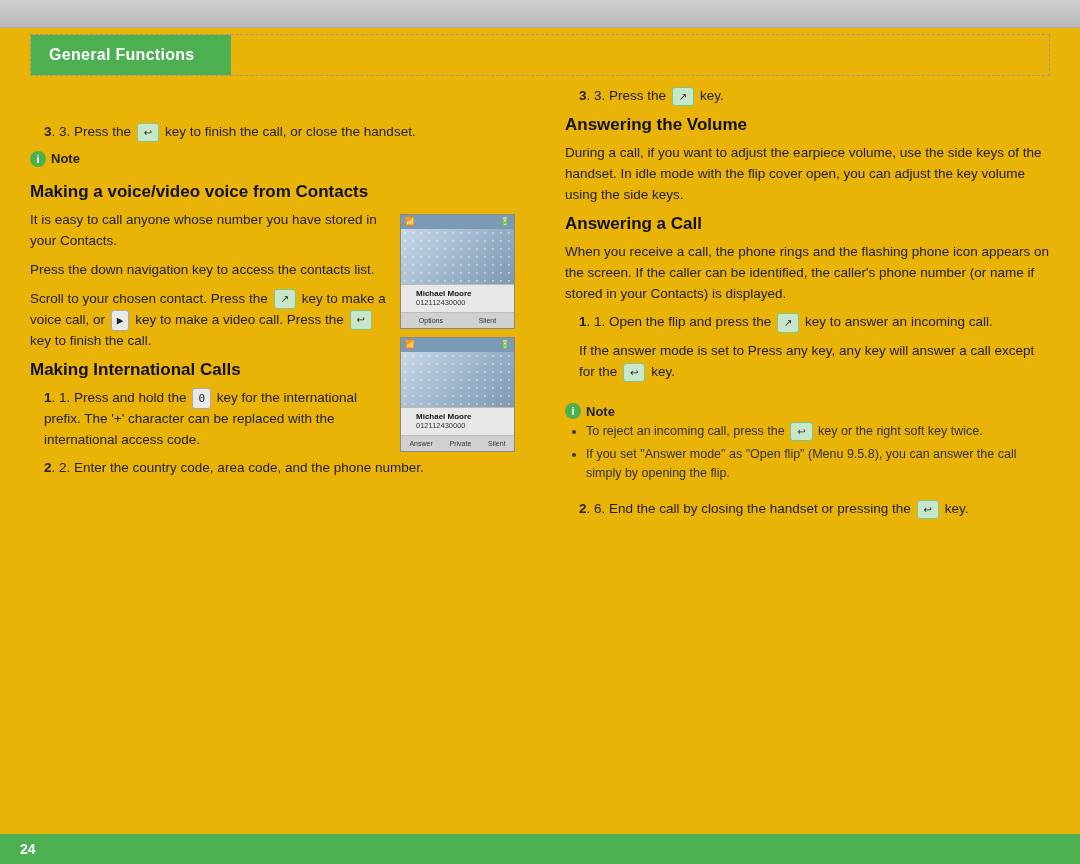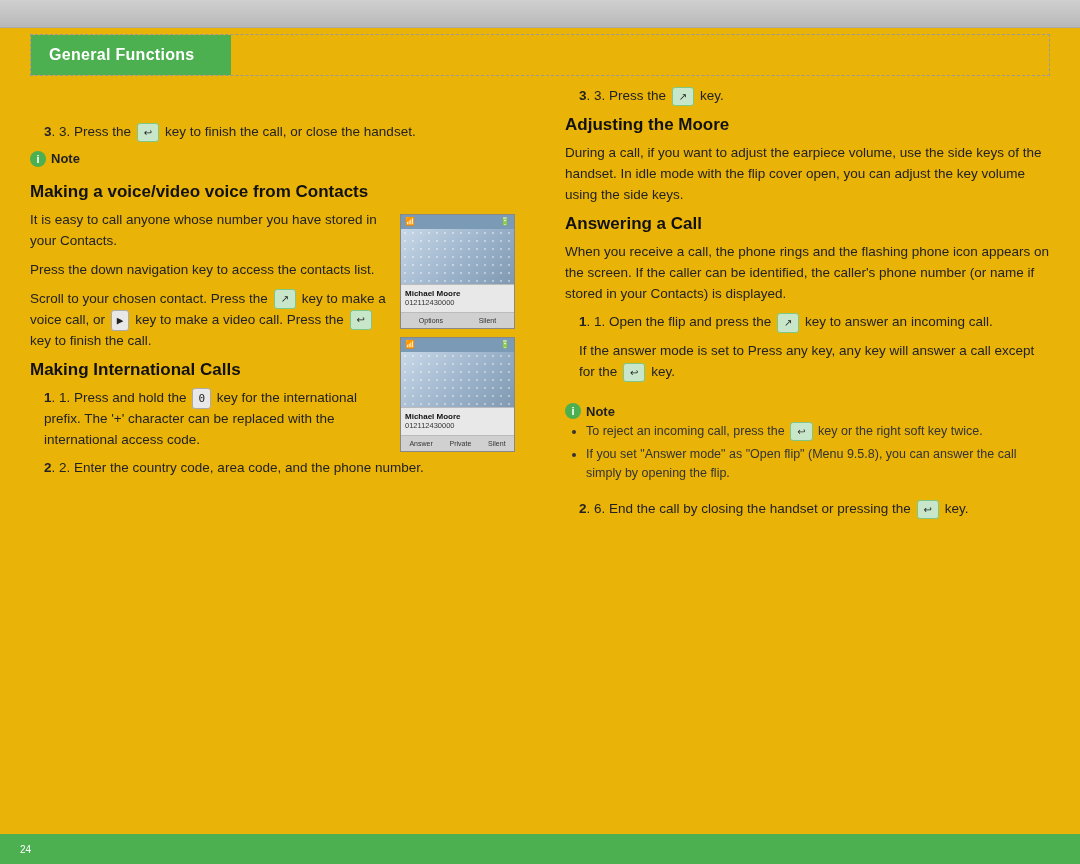--- a/index.html
+++ b/index.html
@@ -209,21 +209,21 @@
       background-size: 8px 8px;
     }
 
     .phone-contact-bar {
       height: 28px;
       background: #e8e8e8;
       border-top: 1px solid #bbb;
       display: flex;
       flex-direction: column;
       justify-content: center;
-      padding: 2px 4px;
+      padding: 2px 15px;
     }
 
     .phone-contact-name {
       font-size: 8px;
       font-weight: bold;
       color: #111;
     }
 
     .phone-contact-num {
       font-size: 7.5px;
@@ -256,22 +256,22 @@
     .bottom-bar {
       height: 30px;
       background: #4caf50;
       display: flex;
       align-items: center;
       padding: 0 20px;
     }
 
     .page-number {
       color: #fff;
-      font-weight: normal;
-      font-size: 10px;
+      font-weight: bold;
+      font-size: 14px;
     }
 
     
     .note-bullets {
       padding-left: 21px;
       font-size: 12.5px;
       line-height: 1.5;
       color: #333;
     }
 
@@ -425,21 +425,21 @@
       <div class="step-block">
         <p>
           <span class="step">3</span>.
           <span>3. Press the</span>
           <span class="green-key">↗</span>
           <span> key.</span>
         </p>
       </div>
 
       <div>
-        <div class="section-heading">Adjusting the Moore</div>
+        <div class="section-heading">Answering the Volume</div>
         <p>During a call, if you want to adjust the earpiece volume, use the side keys of the handset. In idle mode with the flip cover open, you can adjust the key volume using the side keys.</p>
       </div>
 
       <div>
         <div class="section-heading">Answering a Call</div>
         <p>When you receive a call, the phone rings and the flashing phone icon appears on the screen. If the caller can be identified, the caller's phone number (or name if stored in your Contacts) is displayed.</p>
 
         <div class="step-block">
           <p>
             <span class="step">1</span>.

